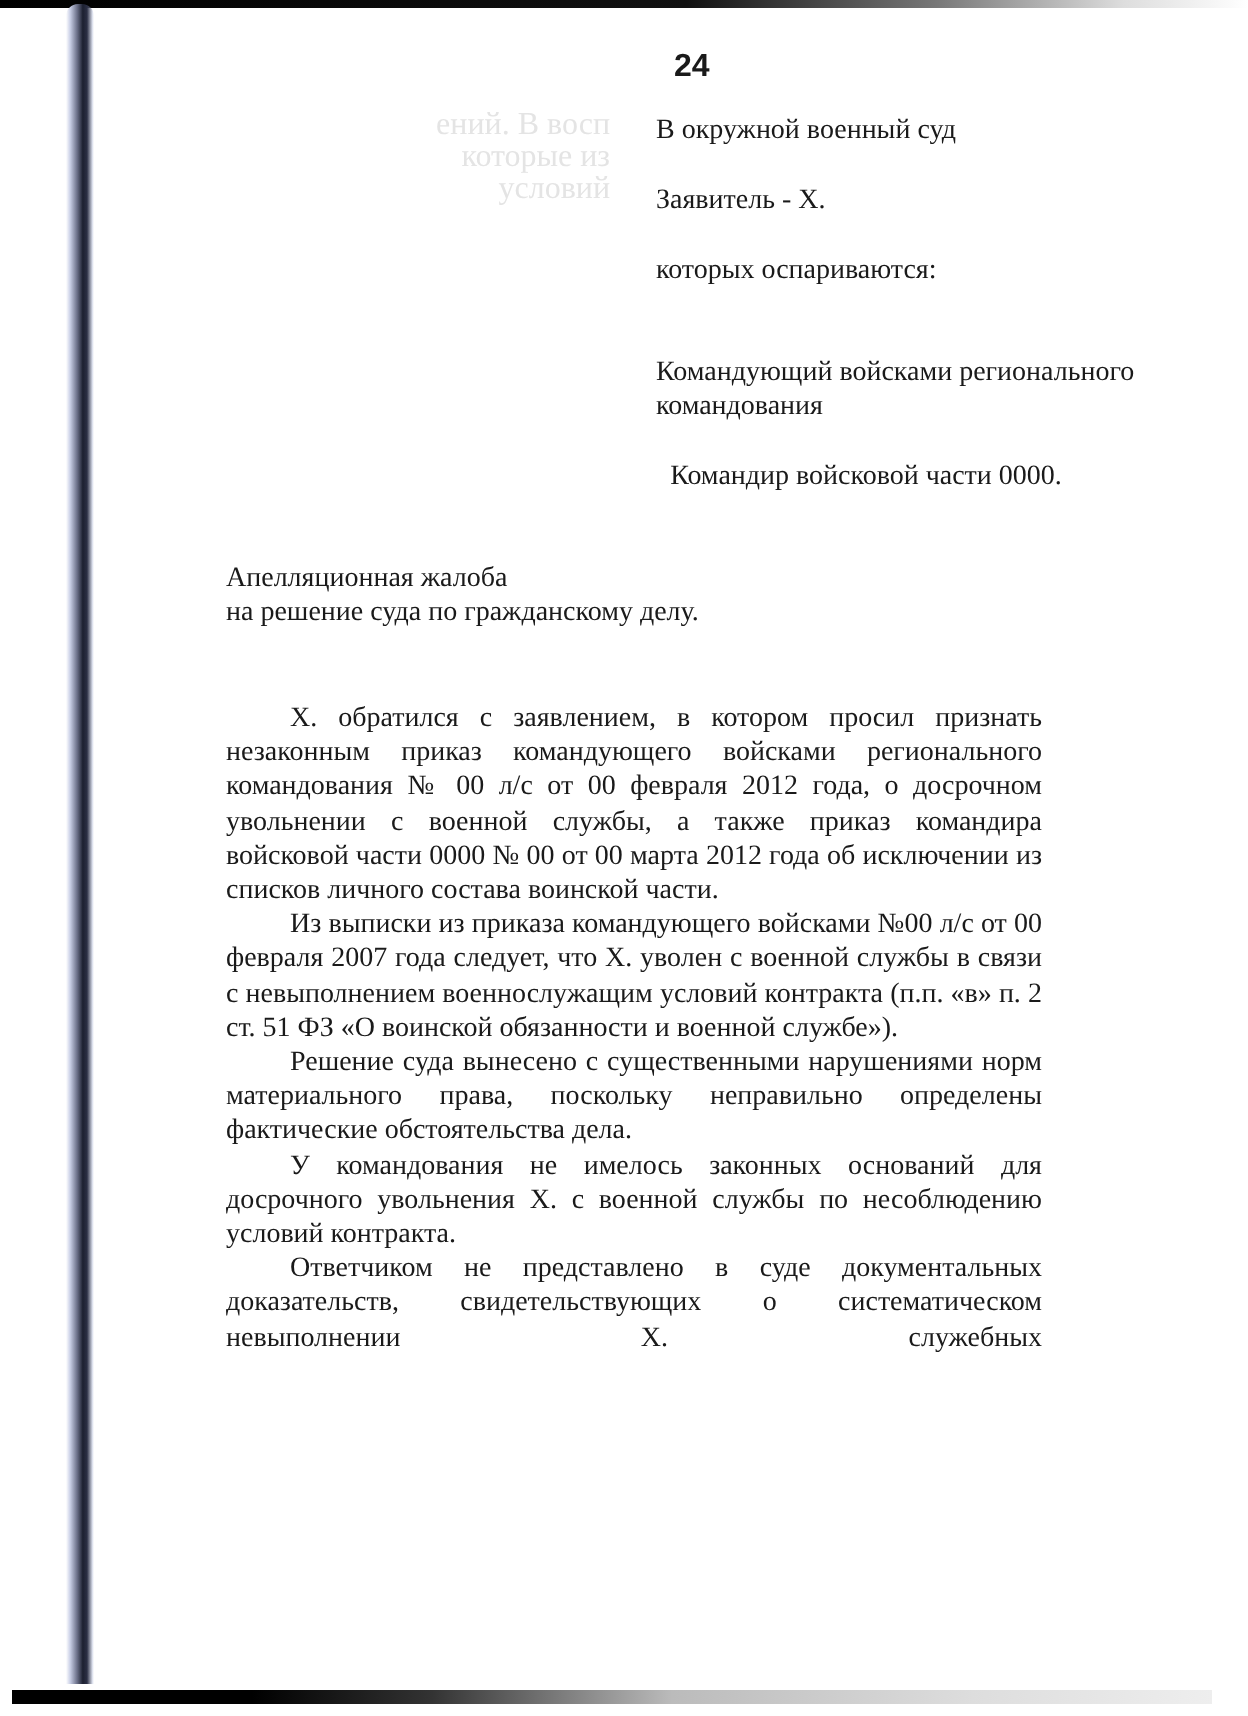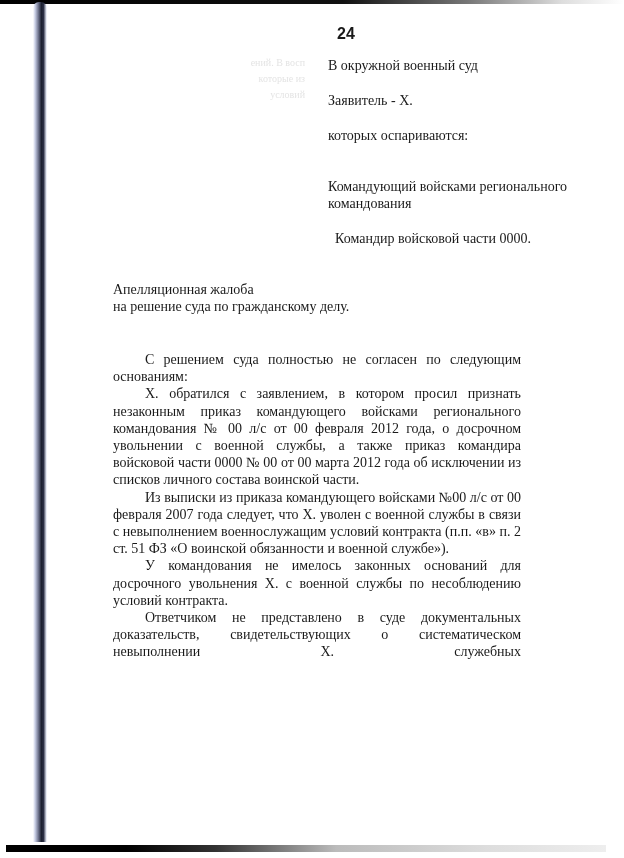--- a/index.html
+++ b/index.html
@@ -17,21 +17,21 @@
     position: absolute; left: 6px; bottom: 6px; width: 600px; height: 7px;
     background: linear-gradient(to right, #000 0%, #000 20%, #333 35%, #bbb 55%, #ddd 80%, #eee 100%);
   }
   .spine {
     position: absolute; left: 33px; top: 2px; width: 14px; height: 840px;
     background: linear-gradient(to right, rgba(190,200,230,0) 0%, #c9cfe6 15%, #6a6f88 40%, #1c2030 60%, #2b2f44 75%, rgba(180,190,220,0.4) 95%, rgba(255,255,255,0) 100%);
     border-radius: 6px 6px 0 0;
   }
   .ghost {
     position: absolute; left: 165px; top: 55px; width: 140px;
-    color: #e4e4e4; font-size: 10px; line-height: 16px; text-align: right;
+    color: #e4e4e4; font-size: 16px; line-height: 16px; text-align: right;
   }
   .page-number {
     position: absolute; left: 337px; top: 25px;
     font-family: "Liberation Sans", sans-serif; font-weight: bold; font-size: 16px;
   }
   .addr { position: absolute; left: 328px; width: 210px; font-size: 14px; line-height: 17px; }
   .spaced { display: flex; justify-content: space-between; }
   .title { position: absolute; left: 113px; top: 281px; font-size: 14px; line-height: 17px; }
   .body-text {
     position: absolute; left: 113px; top: 351px; width: 408px;
@@ -67,18 +67,18 @@
 </div>
 
 <div class="addr" style="top:230px;text-align:center;">Командир войсковой части 0000.</div>
 
 <div class="title">
   <div>Апелляционная жалоба</div>
   <div>на решение суда по гражданскому делу.</div>
 </div>
 
 <div class="body-text">
-  <p>С решением суда полностью не согласен по следующим основаниям:</p>
   <p>Х. обратился с заявлением, в котором просил признать незаконным приказ командующего войсками регионального командования № 00 л/с от 00 февраля 2012 года, о досрочном увольнении с военной службы, а также приказ командира войсковой части 0000 № 00 от 00 марта 2012 года об исключении из списков личного состава воинской части.</p>
   <p>Из выписки из приказа командующего войсками №00 л/с от 00 февраля 2007 года следует, что Х. уволен с военной службы в связи с невыполнением военнослужащим условий контракта (п.п. «в» п. 2 ст. 51 ФЗ «О воинской обязанности и военной службе»).</p>
+  <p>Решение суда вынесено с существенными нарушениями норм материального права, поскольку неправильно определены фактические обстоятельства дела.</p>
   <p>У командования не имелось законных оснований для досрочного увольнения Х. с военной службы по несоблюдению условий контракта.</p>
   <p style="text-align-last: justify;">Ответчиком не представлено в суде документальных доказательств, свидетельствующих о систематическом невыполнении Х. служебных</p>
 </div>
 
 </body></html>

